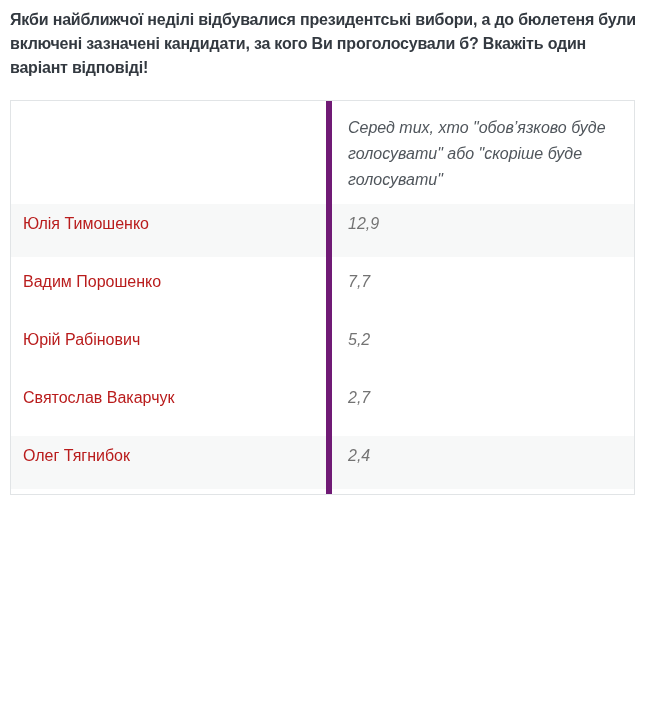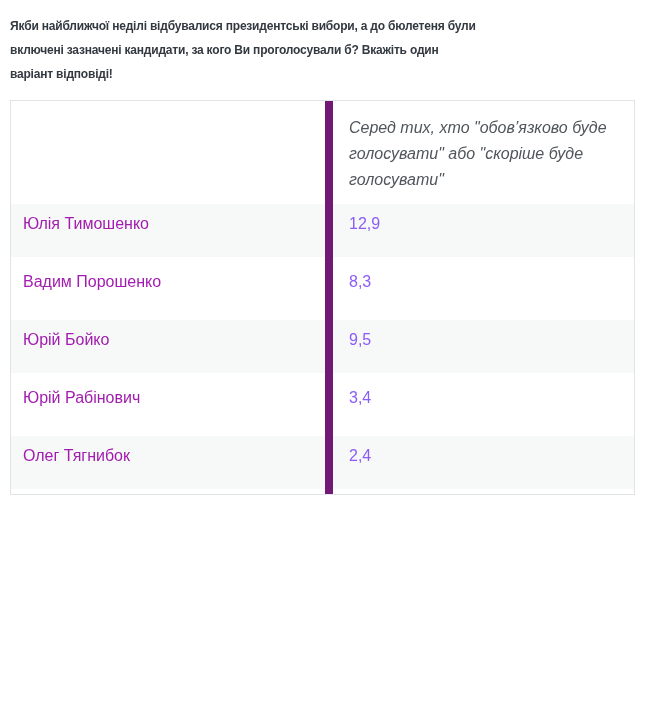--- a/index.html
+++ b/index.html
@@ -4,22 +4,22 @@
 <style>
   * { margin: 0; padding: 0; box-sizing: border-box; }
   html, body {
     width: 647px; height: 716px;
     background: #ffffff;
     overflow: hidden;
     font-family: "Liberation Sans", sans-serif;
   }
   .question {
     position: absolute;
-    left: 10px; top: 14px;
-    font-size: 12px;
+    left: 10px; top: 8px;
+    font-size: 16px;
     font-weight: 700;
     letter-spacing: -0.2px;
     line-height: 24px;
     color: #333940;
     white-space: pre;
   }
   .table-wrap {
     position: absolute;
     left: 10px; top: 100px;
     width: 625px;
@@ -32,29 +32,30 @@
     table-layout: fixed;
   }
   th, td {
     vertical-align: top;
     text-align: left;
     font-size: 16px;
     border-bottom: 5px solid #ffffff;
   }
   .c1 {
     width: 318px; 
-    border-right: 8px solid #701a75;
+    border-right: 6px solid #701a75;
     padding: 10px 10px 23px 12px;
-    color: #a21caf;
+    color: #b91c1c;
     line-height: 20px;
   }
   .c2 {
     padding: 10px 10px 23px 16px;
-    color: #8b5cf6;
+    color: #737373;
     line-height: 20px;
+    font-style: italic;
   }
   thead th { background: #ffffff; font-weight: 400; }
   thead .c2 {
     font-style: italic;
     color: #50565c;
     line-height: 26px;
     padding: 14px 10px 6px 16px;
     white-space: pre-line;
   }
   tr.stripe td { background: #f7f8f8; }
@@ -76,29 +77,29 @@
 голосувати"</th>
       </tr>
     </thead>
     <tbody>
         <tr class="stripe">
           <td class="c1">Юлія Тимошенко</td>
           <td class="c2">12,9</td>
         </tr>
         <tr>
           <td class="c1">Вадим Порошенко</td>
-          <td class="c2">8,3</td>
-        </tr>
-        <tr class="stripe">
-          <td class="c1">Юрій Бойко</td>
-          <td class="c2">9,5</td>
+          <td class="c2">7,7</td>
         </tr>
         <tr>
           <td class="c1">Юрій Рабінович</td>
-          <td class="c2">3,4</td>
+          <td class="c2">5,2</td>
+        </tr>
+        <tr>
+          <td class="c1">Святослав Вакарчук</td>
+          <td class="c2">2,7</td>
         </tr>
         <tr class="stripe">
           <td class="c1">Олег Тягнибок</td>
           <td class="c2">2,4</td>
         </tr>
       </tbody>
   </table>
 </div>
 
 </body></html>

